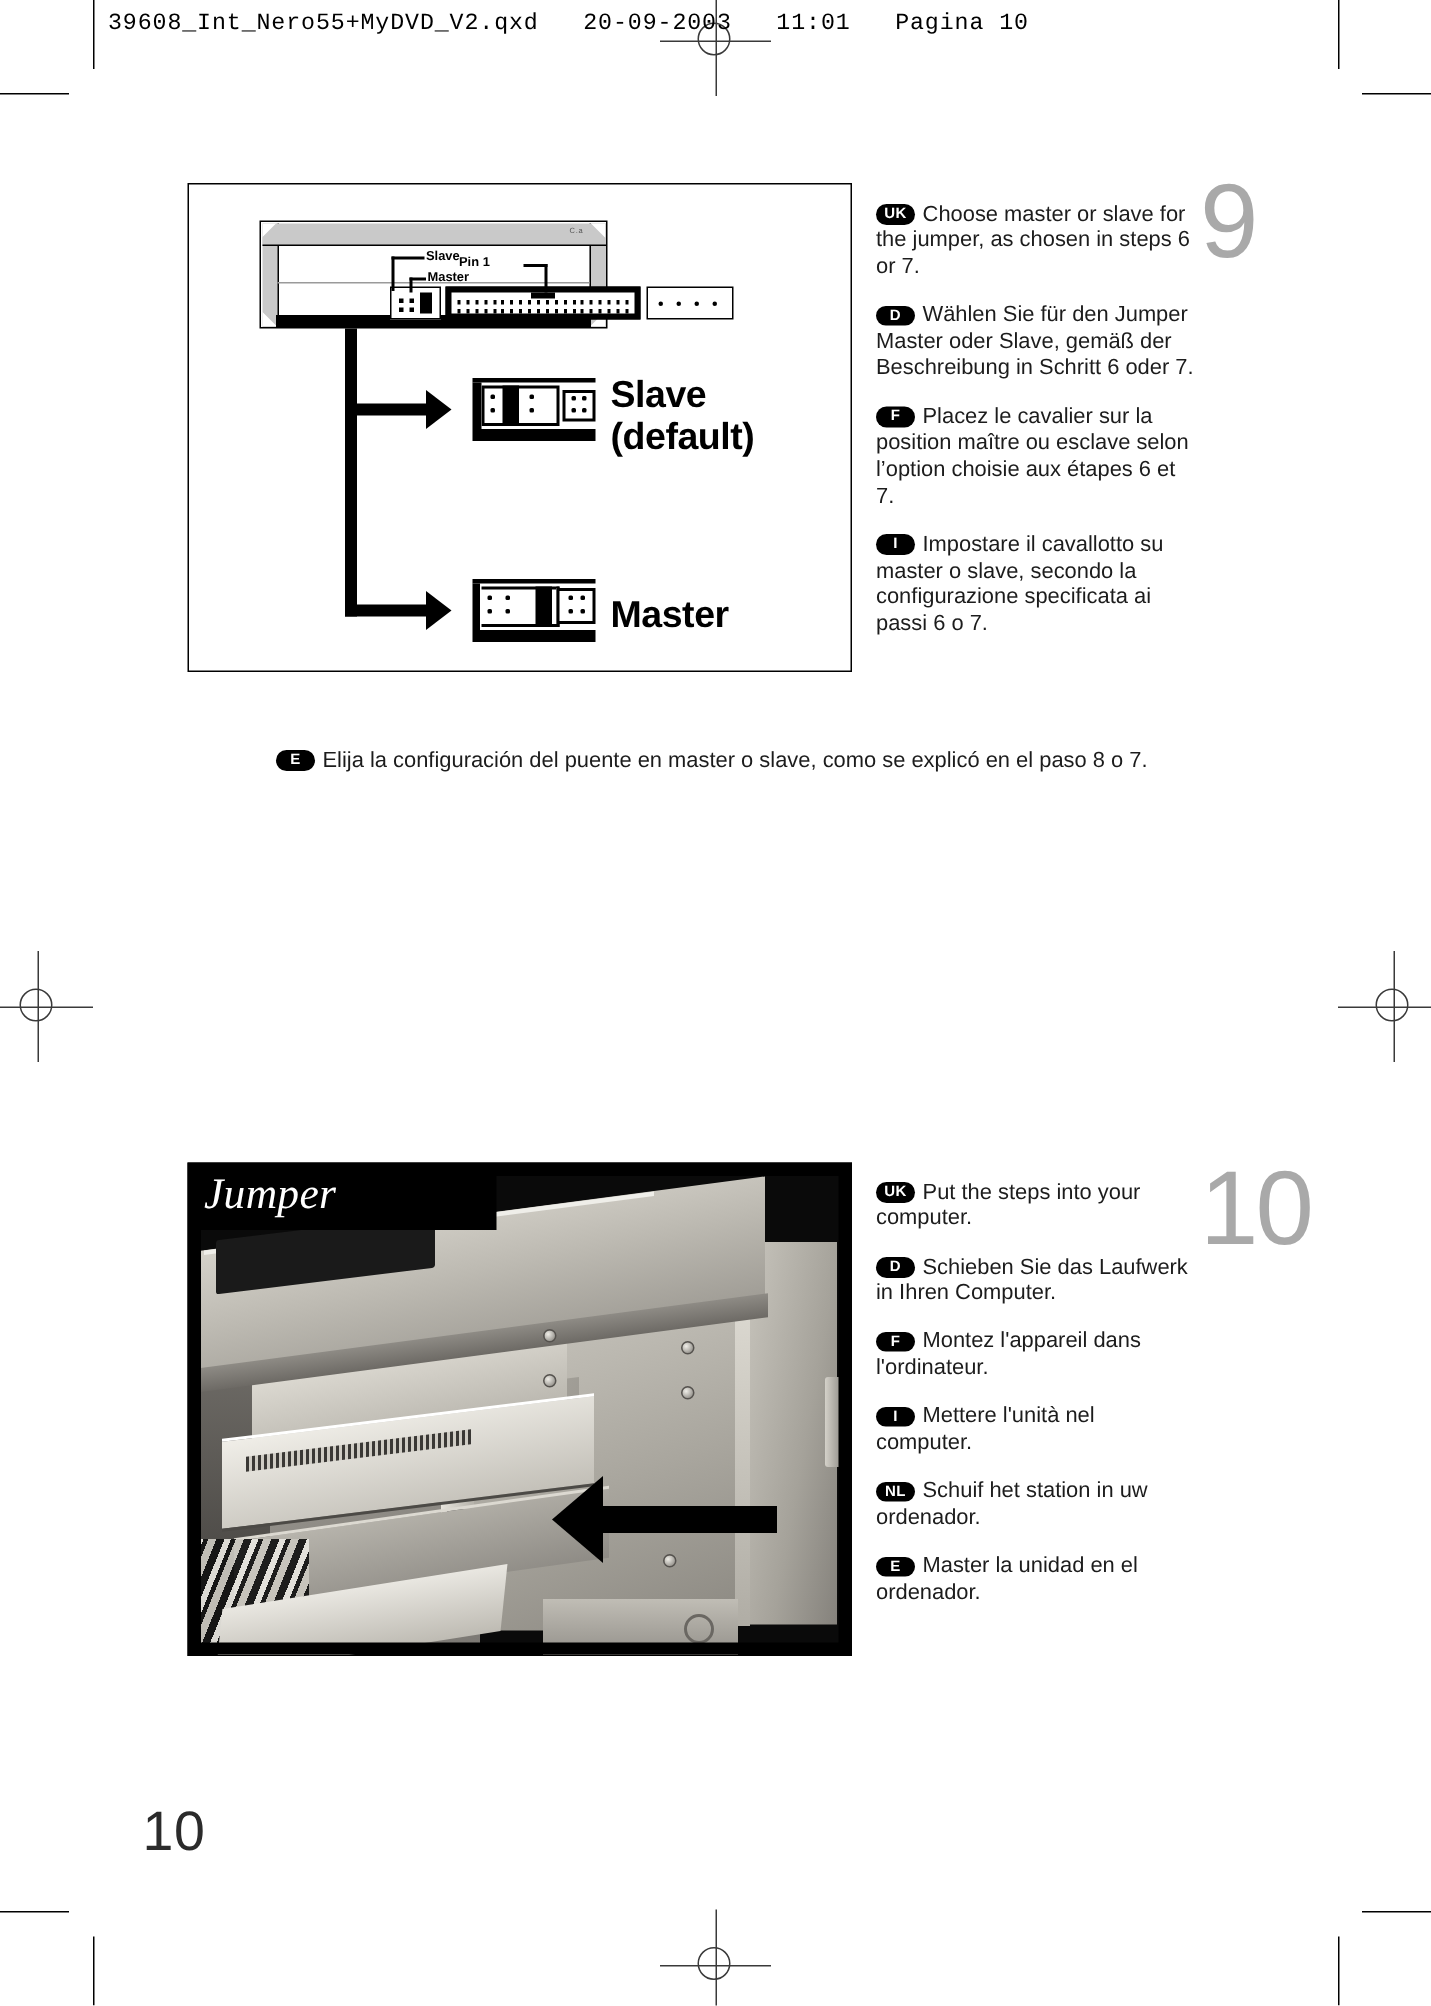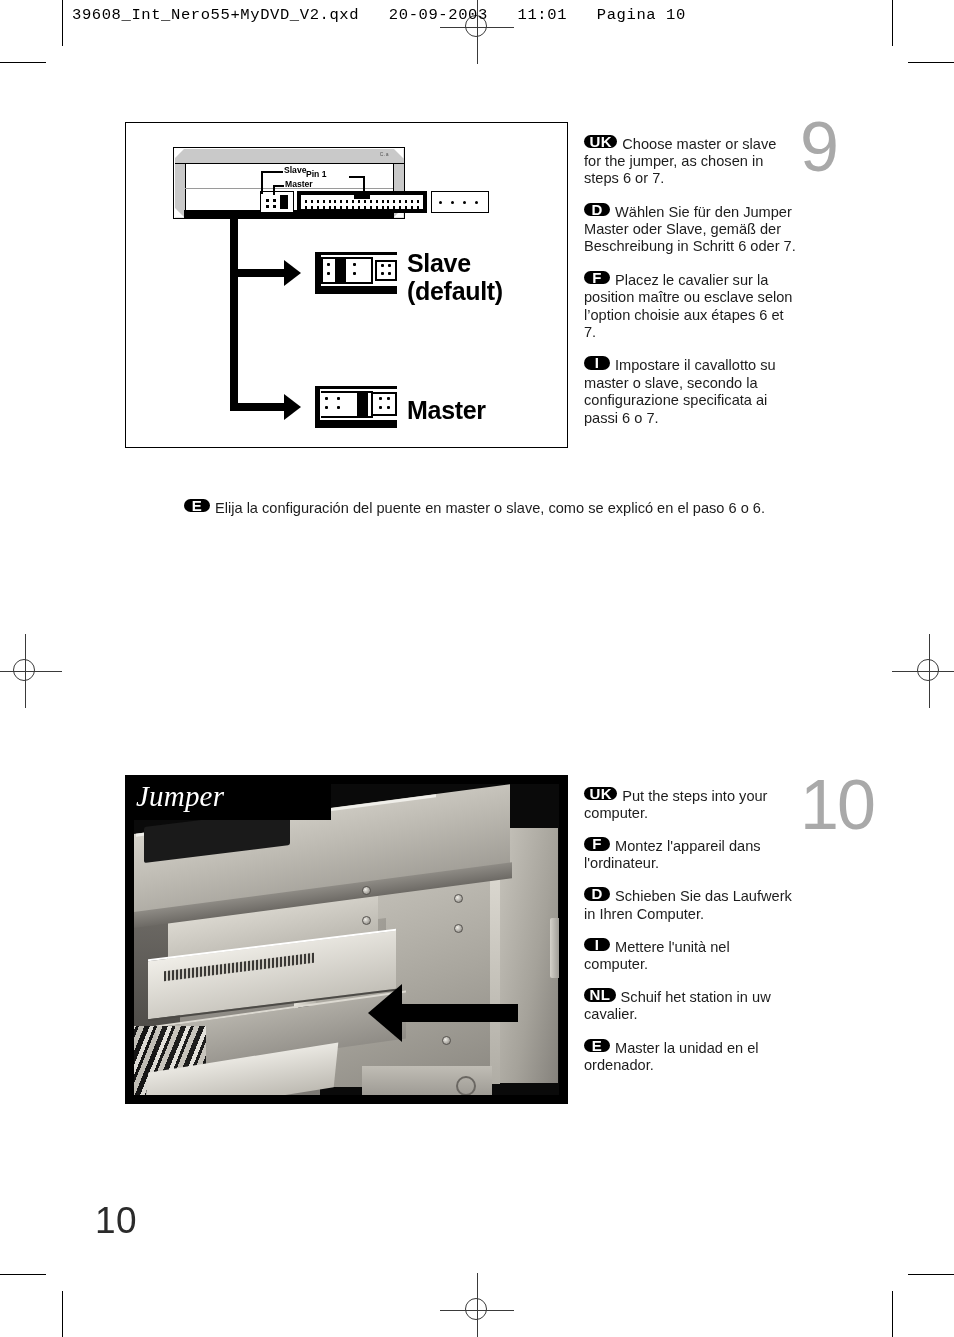--- a/index.html
+++ b/index.html
@@ -71,21 +71,21 @@
     color: #1c1c1c;
     margin-bottom: 11px;
     text-indent: 0;
   }
   .lang-para:last-child { margin-bottom: 0; }
   .badge {
     display: inline-block;
     background: #000;
     color: #fff;
     border-radius: 999px;
-    font-size: 15px;
+    font-size: 10px;
     font-weight: bold;
     line-height: 13.5px;
     height: 13.5px;
     min-width: 15px;
     padding: 0 5.5px;
     text-align: center;
     vertical-align: 1.5px;
     margin-right: 5px;
     letter-spacing: 0.3px;
   }
@@ -613,21 +613,21 @@
   <p class="lang-para">
     <span class="badge">F</span><span>Placez le cavalier sur la position maître ou esclave selon l’option choisie aux étapes 6 et 7.</span>
   </p>
   <p class="lang-para">
     <span class="badge">I</span><span>Impostare il cavallotto su master o slave, secondo la configurazione specificata ai passi 6 o 7.</span>
   </p>
 </div>
 
 <div class="wide-list">
   <p class="lang-para">
-    <span class="badge">E</span><span>Elija la configuración del puente en master o slave, como se explicó en el paso 6 o 6.</span>
+    <span class="badge">E</span><span>Elija la configuración del puente en master o slave, como se explicó en el paso 8 o 7.</span>
   </p>
 </div>
 
 <div id="step10-number" class="step-number">10</div>
 
 <div id="example-photo">
   <div class="photo-stage">
     <div class="ph case-interior"></div>
     <div class="ph case-interior-dark"></div>
     <div class="ph case-right-panel"></div>
@@ -665,29 +665,29 @@
   <div class="example-tag"></div>
   <div class="example-text">Jumper</div>
   <div class="photo-frame-inner"></div>
 </div>
 
 <div id="step10-langs" class="lang-list">
   <p class="lang-para">
     <span class="badge">UK</span><span>Put the steps into your computer.</span>
   </p>
   <p class="lang-para">
+    <span class="badge">D</span><span>Schieben Sie das Laufwerk in Ihren Computer.</span>
+  </p>
+  <p class="lang-para">
     <span class="badge">F</span><span>Montez l'appareil dans l'ordinateur.</span>
   </p>
   <p class="lang-para">
-    <span class="badge">D</span><span>Schieben Sie das Laufwerk in Ihren Computer.</span>
-  </p>
-  <p class="lang-para">
     <span class="badge">I</span><span>Mettere l'unità nel computer.</span>
   </p>
   <p class="lang-para">
-    <span class="badge">NL</span><span>Schuif het station in uw cavalier.</span>
+    <span class="badge">NL</span><span>Schuif het station in uw ordenador.</span>
   </p>
   <p class="lang-para">
     <span class="badge">E</span><span>Master la unidad en el ordenador.</span>
   </p>
 </div>
 
 <div id="page-number">10</div>
 
 </body></html>

